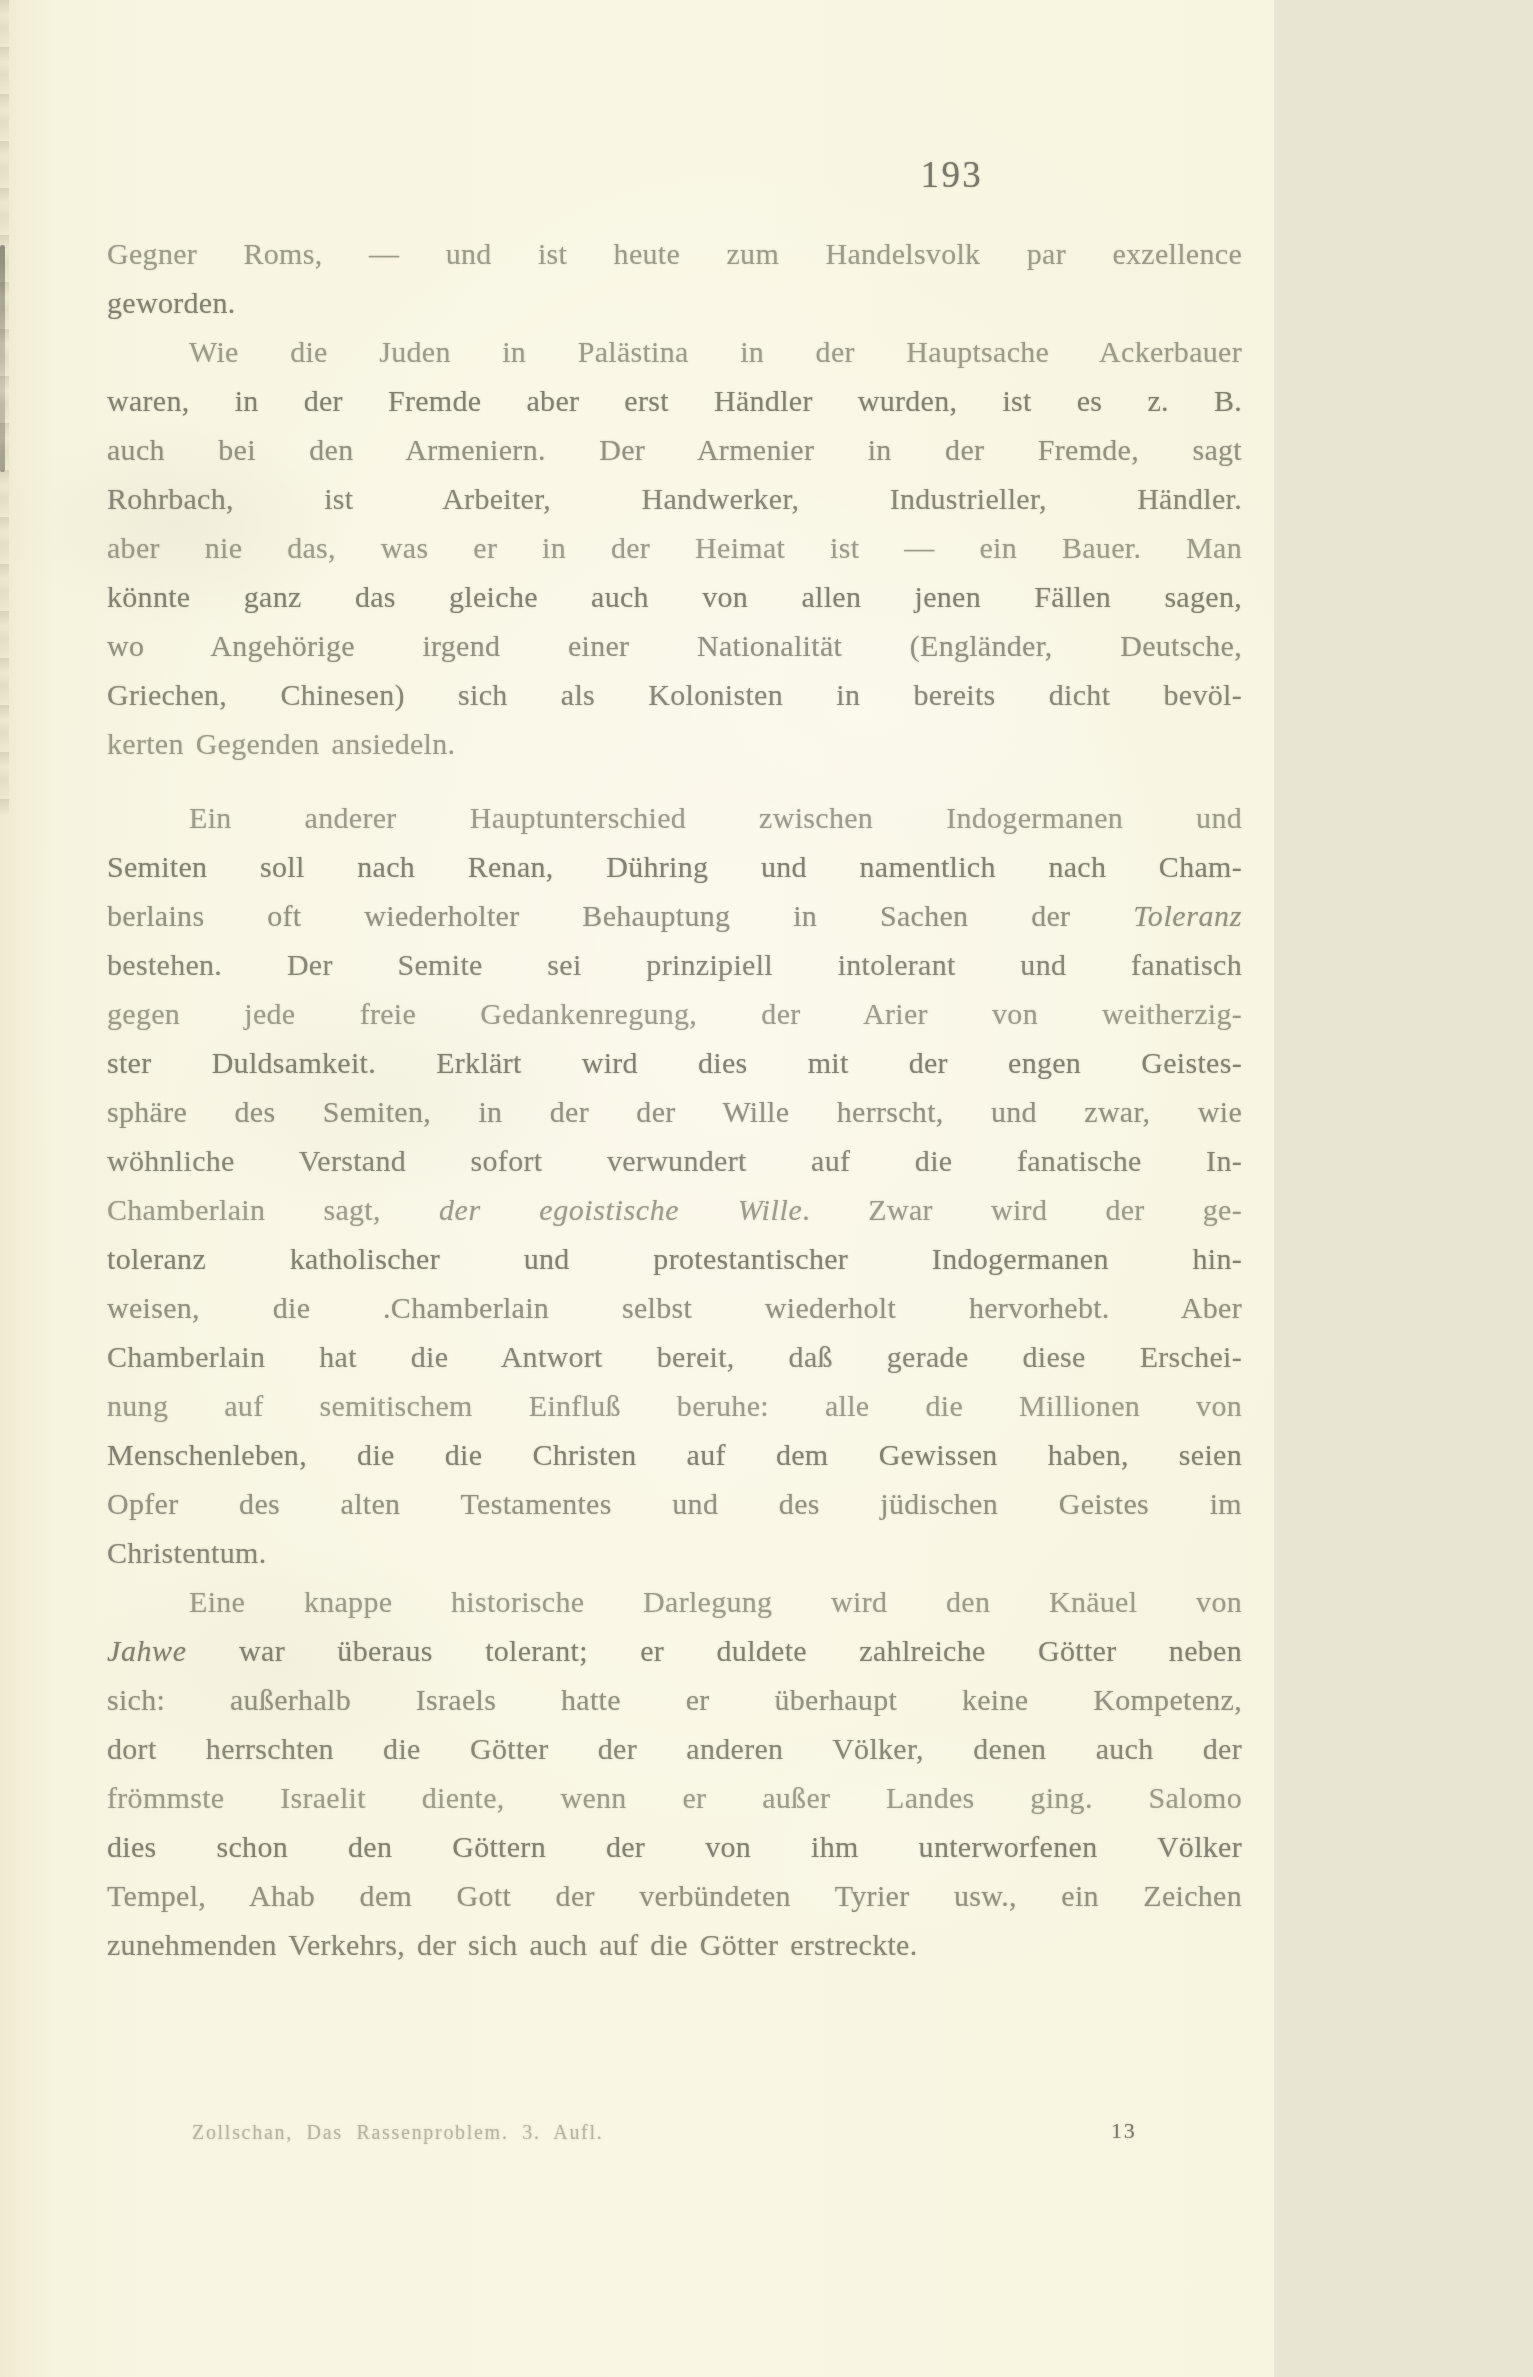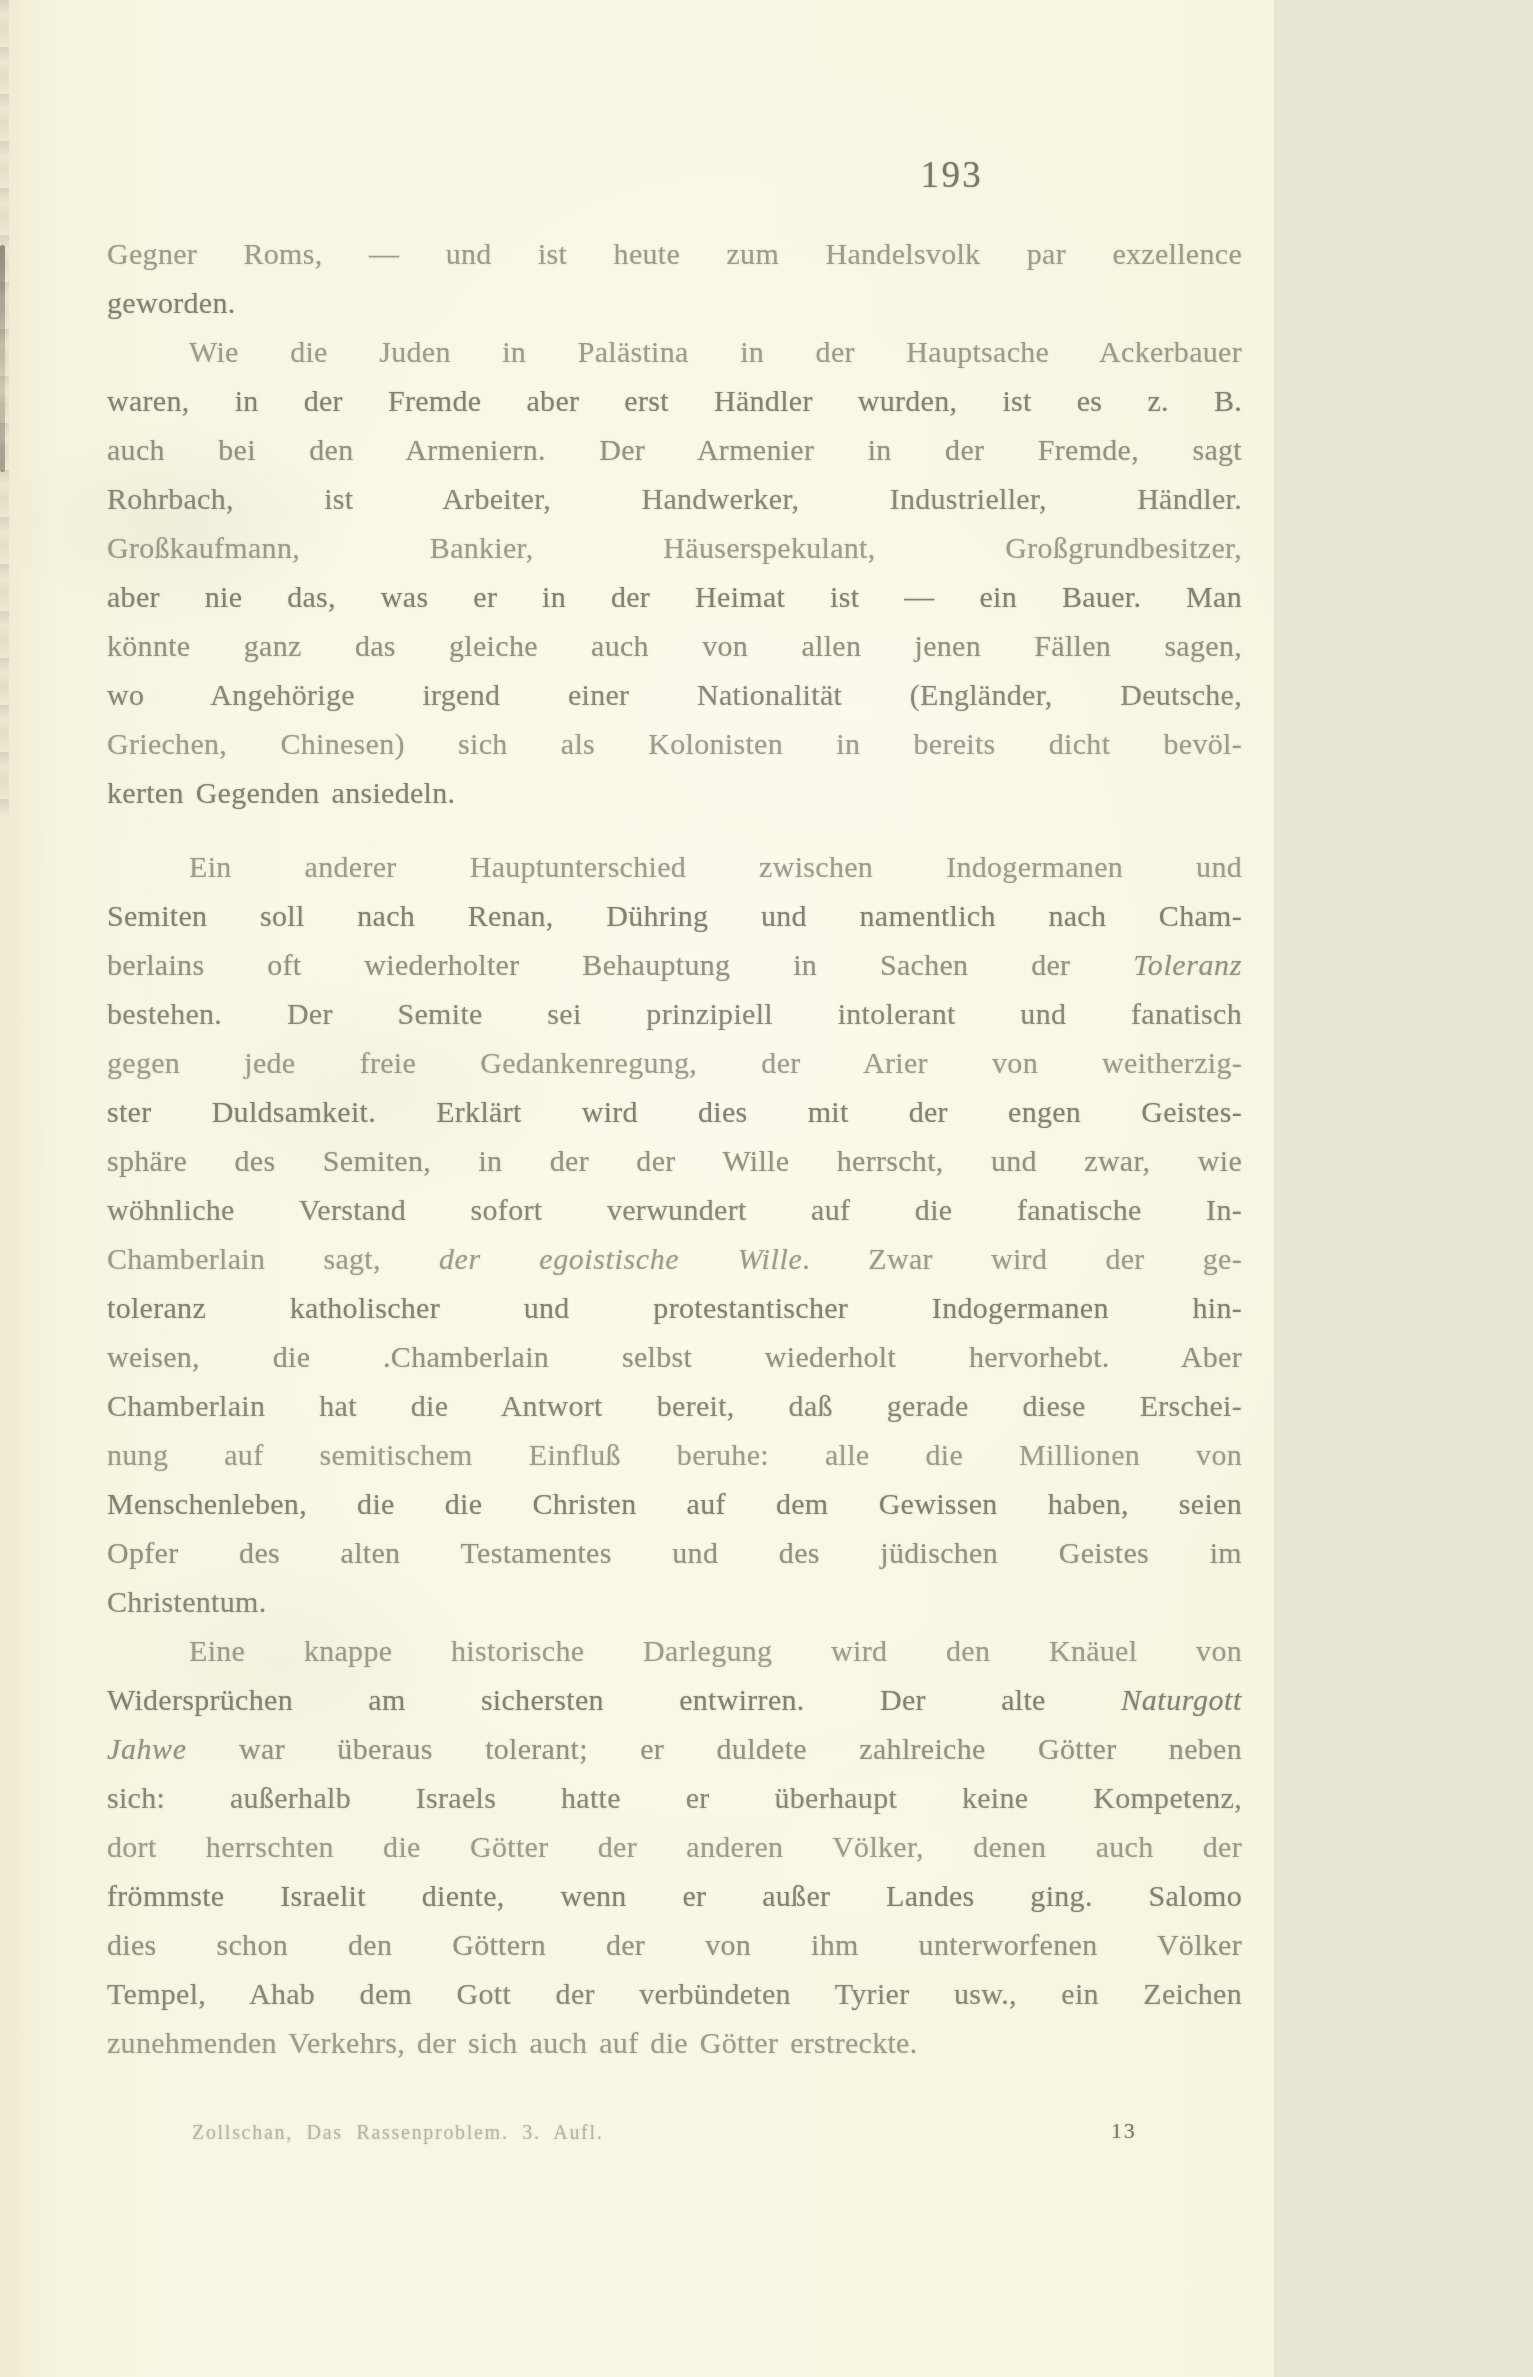--- a/index.html
+++ b/index.html
@@ -130,21 +130,20 @@
   <div class="textblock" id="textblock">
       <div class="para">
         <div class="line"><span>Gegner Roms, — und ist heute zum Handelsvolk par exzellence</span></div>
         <div class="line last"><span>geworden.</span></div>
       </div>
       <div class="para">
         <div class="line indent"><span>Wie die Juden in Palästina in der Hauptsache Ackerbauer</span></div>
         <div class="line"><span>waren, in der Fremde aber erst Händler wurden, ist es z. B.</span></div>
         <div class="line"><span>auch bei den Armeniern. Der Armenier in der Fremde, sagt</span></div>
         <div class="line"><span>Rohrbach, ist Arbeiter, Handwerker, Industrieller, Händler.</span></div>
-        <div class="line"><span>Großkaufmann, Bankier, Häuserspekulant, Großgrundbesitzer,</span></div>
         <div class="line"><span>aber nie das, was er in der Heimat ist — ein Bauer. Man</span></div>
         <div class="line"><span>könnte ganz das gleiche auch von allen jenen Fällen sagen,</span></div>
         <div class="line"><span>wo Angehörige irgend einer Nationalität (Engländer, Deutsche,</span></div>
         <div class="line"><span>Griechen, Chinesen) sich als Kolonisten in bereits dicht bevöl-</span></div>
         <div class="line last"><span>kerten Gegenden ansiedeln.</span></div>
       </div>
       <div class="para gap">
         <div class="line indent"><span>Ein anderer Hauptunterschied zwischen Indogermanen und</span></div>
         <div class="line"><span>Semiten soll nach Renan, Dühring und namentlich nach Cham-</span></div>
         <div class="line"><span>berlains oft wiederholter Behauptung in Sachen der </span><em>Toleranz</em></div>
@@ -157,21 +156,20 @@
         <div class="line"><span>toleranz katholischer und protestantischer Indogermanen hin-</span></div>
         <div class="line"><span>weisen, die .Chamberlain selbst wiederholt hervorhebt.  Aber</span></div>
         <div class="line"><span>Chamberlain hat die Antwort bereit, daß gerade diese Erschei-</span></div>
         <div class="line"><span>nung auf semitischem Einfluß beruhe: alle die Millionen von</span></div>
         <div class="line"><span>Menschenleben, die die Christen auf dem Gewissen haben, seien</span></div>
         <div class="line"><span>Opfer des alten Testamentes und des jüdischen Geistes im</span></div>
         <div class="line last"><span>Christentum.</span></div>
       </div>
       <div class="para">
         <div class="line indent"><span>Eine knappe historische Darlegung wird den Knäuel von</span></div>
-        <div class="line"><span>Widersprüchen am sichersten entwirren. Der alte </span><em>Naturgott</em></div>
         <div class="line"><em>Jahwe</em><span> war überaus tolerant; er duldete zahlreiche Götter neben</span></div>
         <div class="line"><span>sich: außerhalb Israels hatte er überhaupt keine Kompetenz,</span></div>
         <div class="line"><span>dort herrschten die Götter der anderen Völker, denen auch der</span></div>
         <div class="line"><span>frömmste Israelit diente, wenn er außer Landes ging. Salomo</span></div>
         <div class="line"><span>dies schon den Göttern der von ihm unterworfenen Völker</span></div>
         <div class="line"><span>Tempel, Ahab dem Gott der verbündeten Tyrier usw., ein Zeichen</span></div>
         <div class="line last"><span>zunehmenden Verkehrs, der sich auch auf die Götter erstreckte.</span></div>
       </div>
     </div>
 

